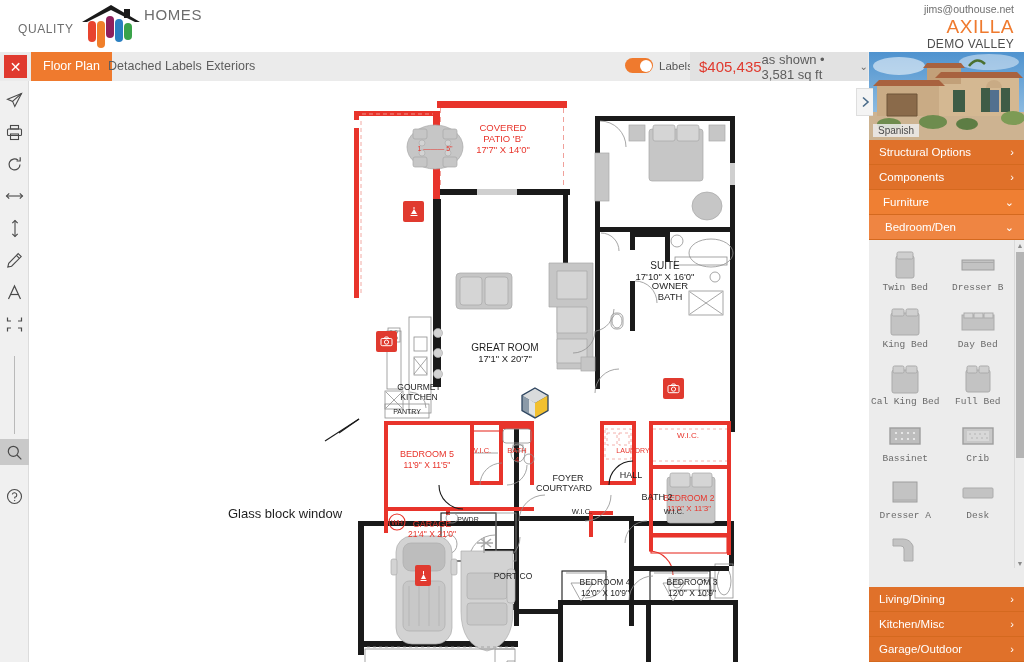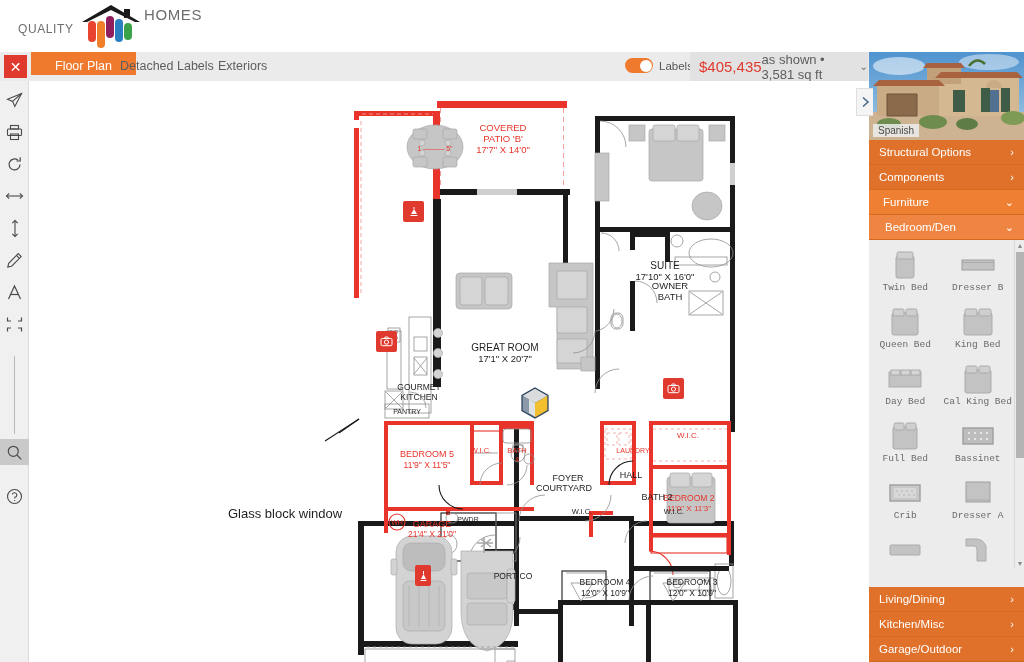--- a/index.html
+++ b/index.html
@@ -22,21 +22,21 @@
   #acct-name { font-size: 19px; color: #ef7a2e; line-height: 21px; letter-spacing: .5px; }
   #acct-sub { font-size: 12px; color: #4d4d4d; line-height: 15px; letter-spacing: .3px; }
 
   
   #tabbar { position: absolute; left: 0; top: 52px; width: 1024px; height: 29px; background: #ebebeb; }
   #close-btn {
     position: absolute; left: 4px; top: 3px; width: 23px; height: 23px;
     background: #e03a2f; color: #fff; display: flex; align-items: center;
     justify-content: center; font-size: 14px; cursor: pointer;
   }
-  .tab { position: absolute; top: 0; height: 23px; line-height: 29px; padding: 0 24px;
+  .tab { position: absolute; top: 0; height: 29px; line-height: 29px; padding: 0 12px;
          font-size: 12.5px; color: #5d5d5d; cursor: pointer; }
   .tab.active { background: #ef7a2e; color: #fff; }
   #tab0 { left: 31px; }
   #tab1 { left: 96px; }
   #tab2 { left: 194px; }
 
   #labels-wrap { position: absolute; left: 625px; top: 58px; display: flex; align-items: center; gap: 6px; }
   #labels-toggle { width: 28px; height: 15px; border-radius: 8px; background: #ef7a2e; position: relative; cursor: pointer; }
   #labels-toggle::after { content: ""; position: absolute; right: 1.5px; top: 1.5px; width: 12px; height: 12px; border-radius: 50%; background: #fff; }
   #labels-text { font-size: 11.5px; color: #555; }
@@ -113,20 +113,25 @@
       <span id="logo-homes">HOMES</span>
       <svg id="logo-mark" viewBox="0 0 62 44">
         <rect x="8" y="17" width="8" height="21" rx="4" fill="#e8442e"></rect>
         <rect x="17" y="17" width="8" height="27" rx="4" fill="#f07f2a"></rect>
         <rect x="26" y="12" width="8" height="22" rx="4" fill="#8e1f5c"></rect>
         <rect x="35" y="15" width="8" height="23" rx="4" fill="#2a7fc1"></rect>
         <rect x="44" y="19" width="8" height="17" rx="4" fill="#3aa34a"></rect>
         <path d="M2 18 L31 1 L60 18 L55 18 L31 6 L7 18 Z" fill="#1a1a1a"></path>
         <rect x="44" y="5" width="6" height="9" fill="#1a1a1a"></rect>
       </svg>
+    </div>
+    <div id="acct">
+      <div id="acct-email">jims@outhouse.net</div>
+      <div id="acct-name">AXILLA</div>
+      <div id="acct-sub">DEMO VALLEY</div>
     </div>
   </div>
 
   <div id="tabbar">
     <div id="close-btn">✕</div>
     <div class="tab active" id="tab0">Floor Plan</div>
     <div class="tab" id="tab1">Detached Labels</div>
     <div class="tab" id="tab2">Exteriors</div>
 
     <div id="labels-wrap" style="top:6px;">
@@ -655,30 +660,20 @@
         <div class="fitem">
           <div class="fthumb">
             <svg width="34" height="16" viewBox="0 0 34 16">
                 <rect x="1" y="3" width="32" height="10" fill="#c3c3c3" stroke="#9e9e9e"></rect>
                 <path d="M1 5.5 H33" stroke="#ababab"></path>
               </svg>
           </div>
           <div class="flabel">Dresser B</div>
         </div>
 
-        <div class="fitem">
-          <div class="fthumb">
-            <svg width="30" height="30" viewBox="0 0 30 30">
-                <rect x="2" y="6" width="26" height="22" rx="2" fill="#c3c3c3" stroke="#ababab"></rect>
-                <rect x="3" y="2" width="11" height="7" rx="1.5" fill="#cfcfcf" stroke="#ababab"></rect>
-                <rect x="16" y="2" width="11" height="7" rx="1.5" fill="#cfcfcf" stroke="#ababab"></rect>
-              </svg>
-          </div>
-          <div class="flabel">Queen Bed</div>
-        </div>
 
         <div class="fitem">
           <div class="fthumb">
             <svg width="32" height="30" viewBox="0 0 32 30">
                 <rect x="2" y="6" width="28" height="22" rx="2" fill="#c3c3c3" stroke="#ababab"></rect>
                 <rect x="3" y="2" width="12" height="7" rx="1.5" fill="#cfcfcf" stroke="#ababab"></rect>
                 <rect x="17" y="2" width="12" height="7" rx="1.5" fill="#cfcfcf" stroke="#ababab"></rect>
               </svg>
           </div>
           <div class="flabel">King Bed</div>

